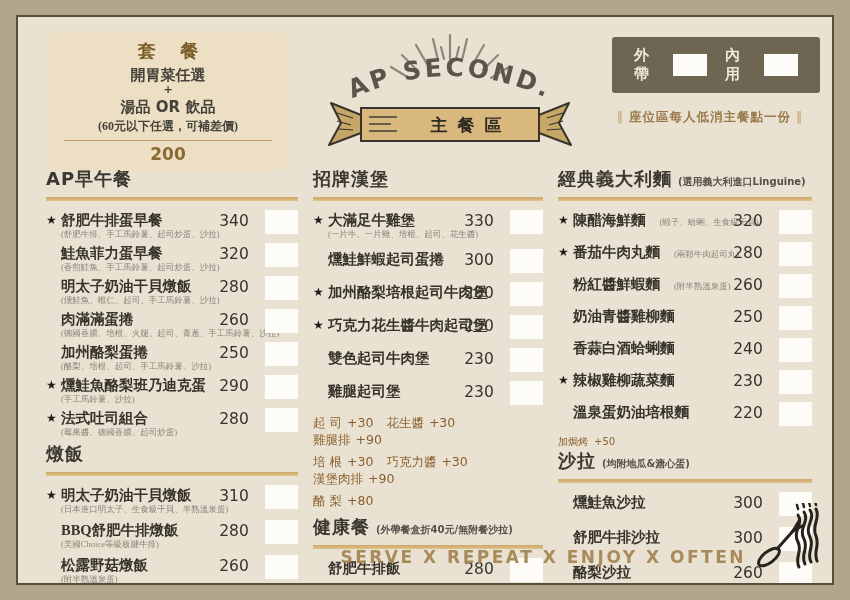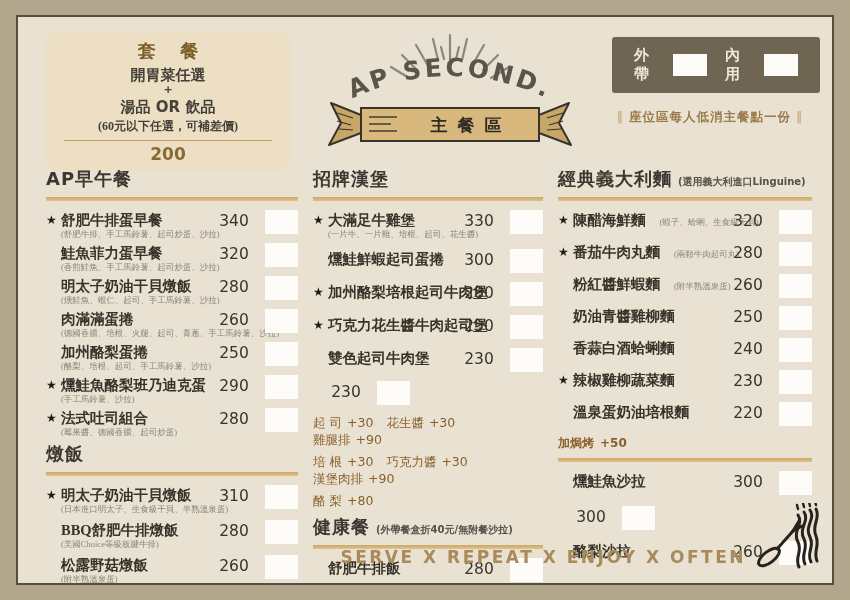--- a/index.html
+++ b/index.html
@@ -51,21 +51,21 @@
   .name{font-size:14.5px;font-weight:bold;color:var(--ink);line-height:18px;white-space:nowrap;}
   .desc{font-size:8.5px;color:var(--sub);line-height:11px;white-space:nowrap;}
   .inline .nm{display:flex;align-items:baseline;gap:14px;}
   .inline .desc{line-height:14px;}
   .price{width:36px;flex:none;text-align:center;font-size:15.5px;color:var(--ink);line-height:20px;}
   .cbx{width:33px;height:24px;background:#fdfcf8;flex:none;margin-left:13px;margin-top:-1px;}
   .addons{margin-top:10px;}
   .addon-line{display:flex;flex-wrap:wrap;margin-bottom:5px;}
   .addon-pair{margin-right:13px;font-size:12.5px;font-weight:normal;color:var(--brown);white-space:nowrap;}
   .addon-pair .ap-price{margin-left:5px;}
-  .footnote{margin-top:1px;font-size:12px;font-weight:bold;color:var(--brown);}
+  .footnote{margin-top:1px;font-size:10px;font-weight:normal;color:var(--brown);}
   .footnote .fn-price{margin-left:6px;}
   
   .sec-brunch .item{margin-bottom:4px;}
   .sec-burgers .item{margin-bottom:10px;}
   .sec-pasta .item{margin-bottom:9px;}
   .sec-risotto .item{margin-bottom:6px;}
   .sec-healthy .item,.sec-salads .item{margin-bottom:12px;}
   
   .slogan{position:absolute;right:86px;bottom:16px;font-size:17px;font-weight:bold;
           letter-spacing:2.5px;color:var(--slogan);white-space:nowrap;}
@@ -290,20 +290,23 @@
             <div class="item">
               <span class="star off">★</span>
               <div class="nm">
                 <div class="name">雙色起司牛肉堡</div>
               </div>
               <span class="price">230</span>
               <span class="cbx"></span>
             </div>
             <div class="item">
               <span class="star off">★</span>
+              <div class="nm">
+                <div class="name">雞腿起司堡</div>
+              </div>
               <span class="price">230</span>
               <span class="cbx"></span>
             </div>
             <div class="addons">
               <div class="addon-line">
                 <span class="addon-pair"><span class="ap-label">起 司</span><span class="ap-price">+30</span></span>
                 <span class="addon-pair"><span class="ap-label">花生醬</span><span class="ap-price">+30</span></span>
                 <span class="addon-pair"><span class="ap-label">雞腿排</span><span class="ap-price">+90</span></span>
               </div>
               <div class="addon-line">
@@ -394,31 +397,38 @@
               <span class="star off">★</span>
               <div class="nm">
                 <div class="name">溫泉蛋奶油培根麵</div>
               </div>
               <span class="price">220</span>
               <span class="cbx"></span>
             </div>
             <div class="footnote"><span class="fn-label">加焗烤</span><span class="fn-price">+50</span></div>
           </div>
         <div class="section sec-salads">
+            <div class="sec-head">
+              <span class="sec-title">沙拉</span>
+              <span class="sec-sub">(均附地瓜&amp;溏心蛋)</span>
+            </div>
             <div class="sec-bar"></div>
             <div class="item">
               <span class="star off">★</span>
               <div class="nm">
                 <div class="name">燻鮭魚沙拉</div>
               </div>
               <span class="price">300</span>
               <span class="cbx"></span>
             </div>
             <div class="item">
               <span class="star off">★</span>
+              <div class="nm">
+                <div class="name">舒肥牛排沙拉</div>
+              </div>
               <span class="price">300</span>
               <span class="cbx"></span>
             </div>
             <div class="item">
               <span class="star off">★</span>
               <div class="nm">
                 <div class="name">酪梨沙拉</div>
               </div>
               <span class="price">260</span>
               <span class="cbx"></span>

